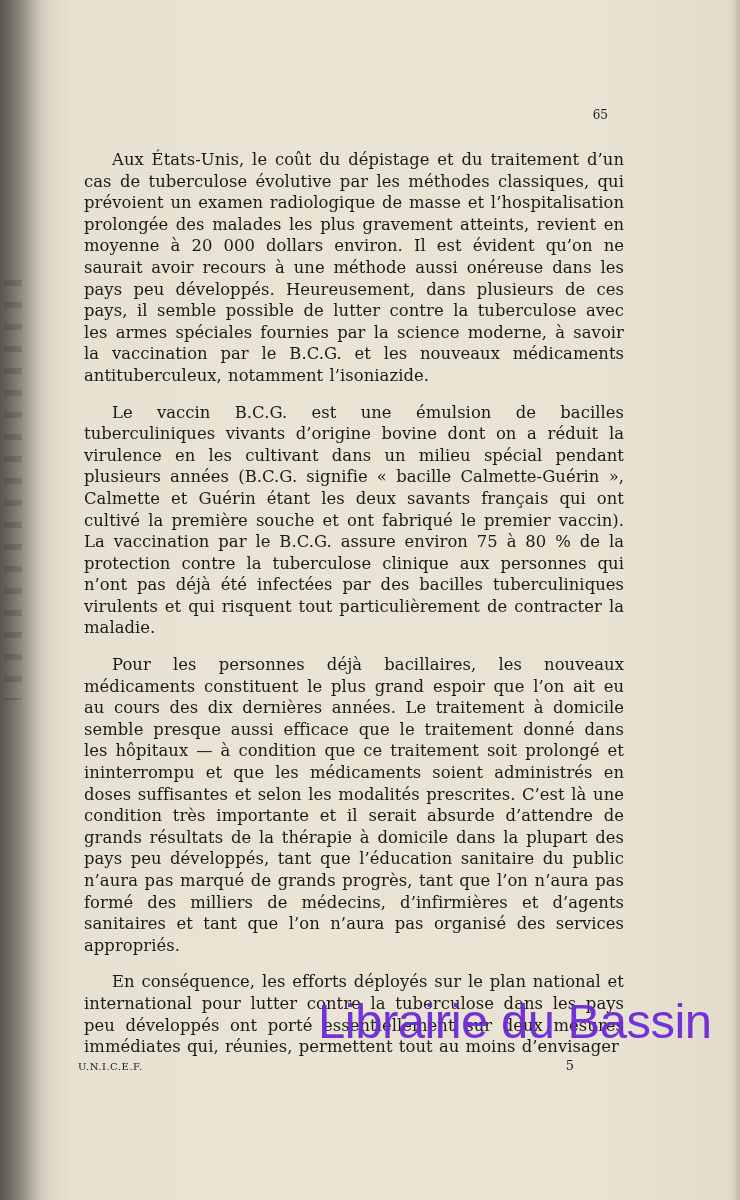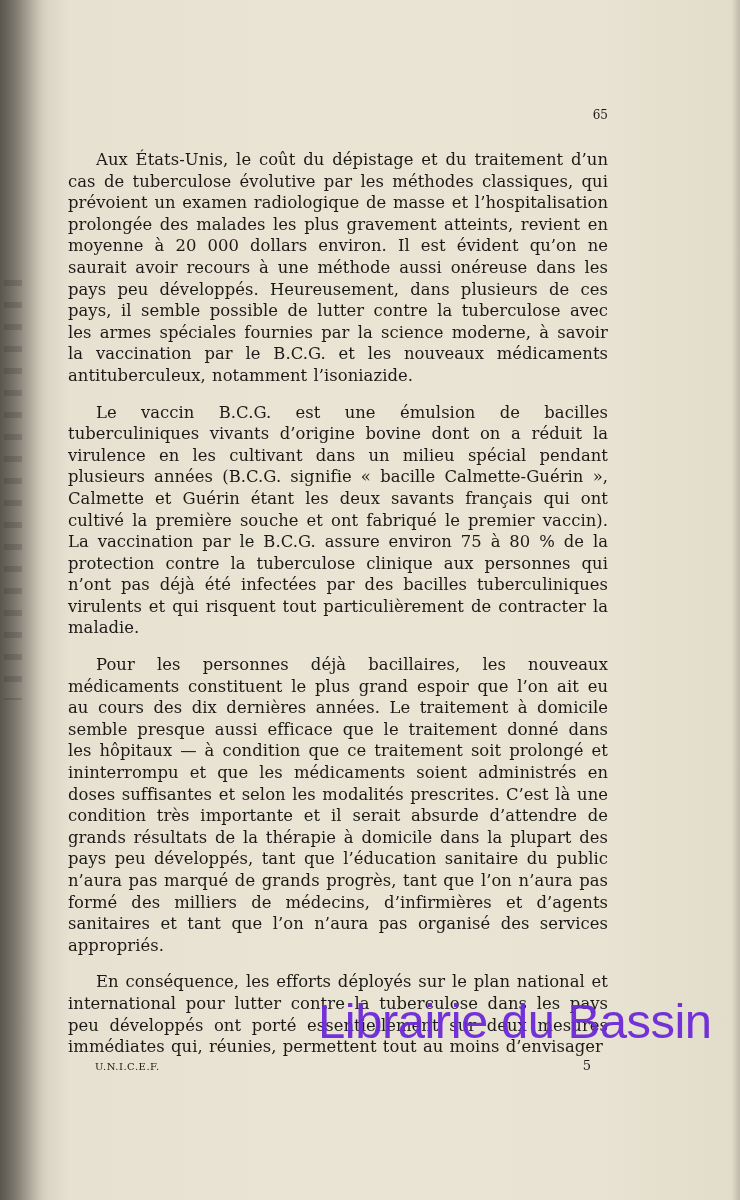--- a/index.html
+++ b/index.html
@@ -45,37 +45,37 @@
   }
   .page-number {
     position: absolute;
     right: 0;
     top: 4px;
     font-size: 12px;
   }
   .text-block {
     position: absolute;
     top: 149px;
-    left: 68px;
+    left: 84px;
     width: 540px;
   }
   .para {
     margin: 0;
     font-size: 16.4px;
     line-height: 21.6px;
     text-align: justify;
     text-indent: 28px;
     letter-spacing: 0.05px;
     word-spacing: 1px;
   }
   .para + .para { margin-top: 15px; }
   .footer {
     position: absolute;
     top: 1058px;
-    left: 95px;
+    left: 78px;
     width: 496px;
     height: 20px;
   }
   .printer-mark {
     position: absolute;
     left: 0; top: 3px;
     font-size: 10px;
     letter-spacing: 0.5px;
   }
   .signature-number {

